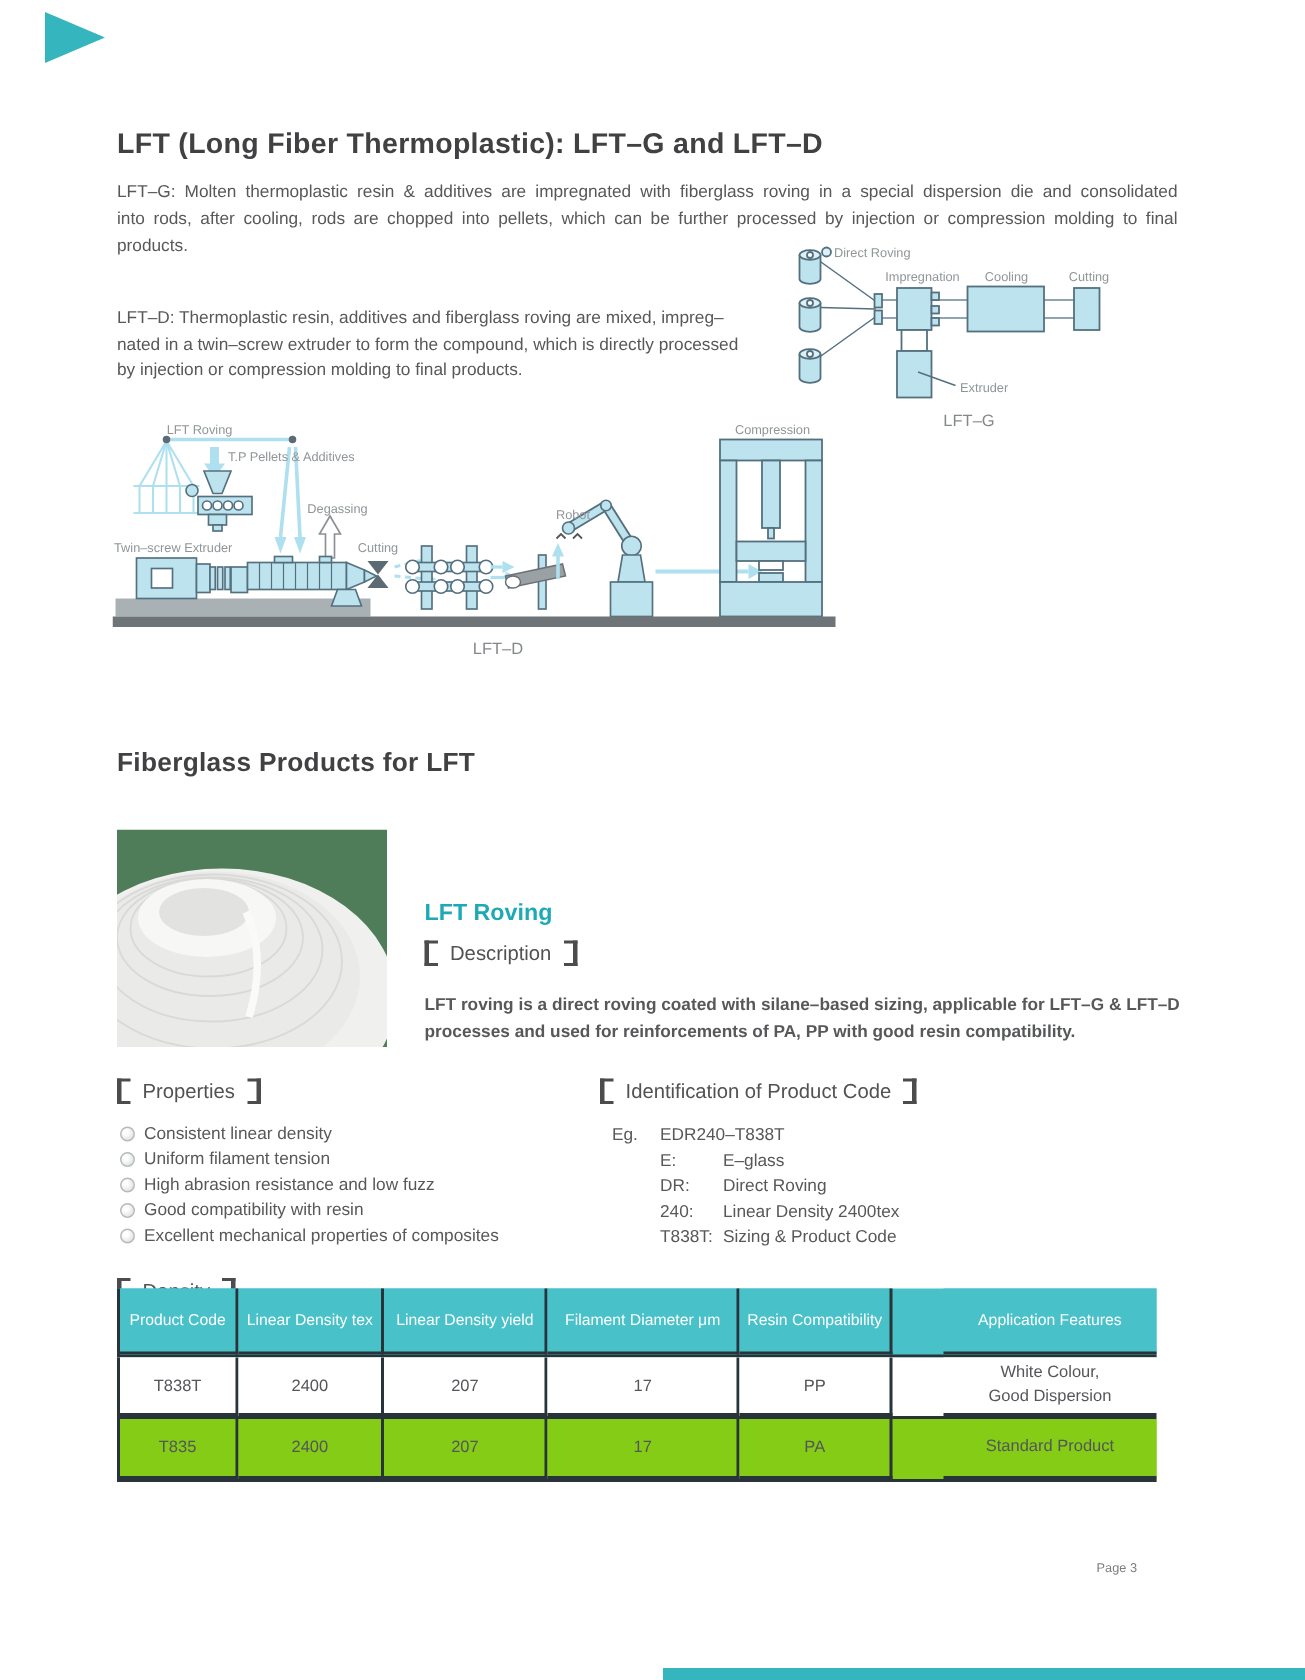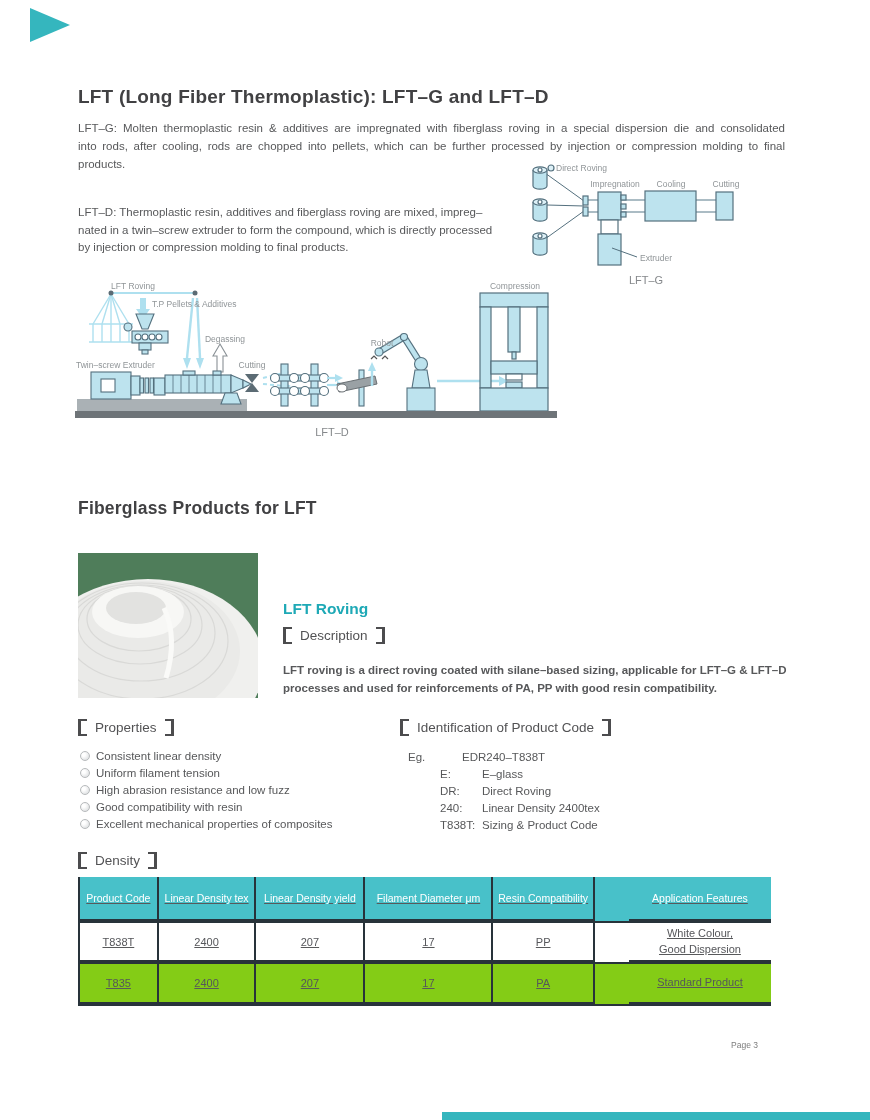--- a/index.html
+++ b/index.html
@@ -32,29 +32,29 @@
   .desc-text{left:283px;top:661px;width:515px;font-weight:bold;}
 
   .props-label{left:78px;top:719px;}
   .props-list{left:80px;top:747px;}
   .prop-item{display:flex;align-items:center;height:17px;font-size:11.5px;color:#57585a;}
   .ring{width:8px;height:8px;border-radius:50%;border:1.5px solid #b7babc;
         background:radial-gradient(circle at 35% 35%,#ffffff 20%,#d4d7d9);margin-right:6px;flex:none;}
 
   .id-label{left:400px;top:719px;}
   .id-block{left:408px;top:748px;font-size:11.5px;color:#57585a;}
-  .id-eg{display:flex;height:17px;align-items:center;gap:22px;}
+  .id-eg{display:flex;height:17px;align-items:center;}
   .id-eglab{width:32px;}
   .id-row{display:flex;height:17px;align-items:center;}
   .id-key{margin-left:32px;width:42px;}
 
   .prods-label{left:78px;top:852px;}
 
   
-  .tbl{left:78px;top:877px;width:693px;font-size:11px;text-decoration:underline;}
+  .tbl{left:78px;top:859px;width:693px;font-size:11px;}
   .tr{display:flex;border-left:2px solid #28333a;}
   .cell{box-sizing:border-box;display:flex;flex-direction:column;justify-content:center;align-items:center;
         text-align:center;border-right:2px solid #28333a;}
   .cell:last-child{border-right:none;}
   .thead{height:44px;background:#48c1c9;color:#ffffff;font-size:10.5px;border-bottom:2px solid #28333a;}
   .row1{height:39px;background:#ffffff;border-bottom:2px solid #28333a;color:#55565a;}
   .row2{height:40px;background:#84cc16;border-bottom:2px solid #28333a;color:#55565a;}
   .c0{width:83px;} .c1{width:103px;} .c2{width:115px;} .c3{width:135px;} .c4{width:107px;} .c5{width:150px;margin-left:34px;}
   .feat-line{line-height:15.5px;}
 

